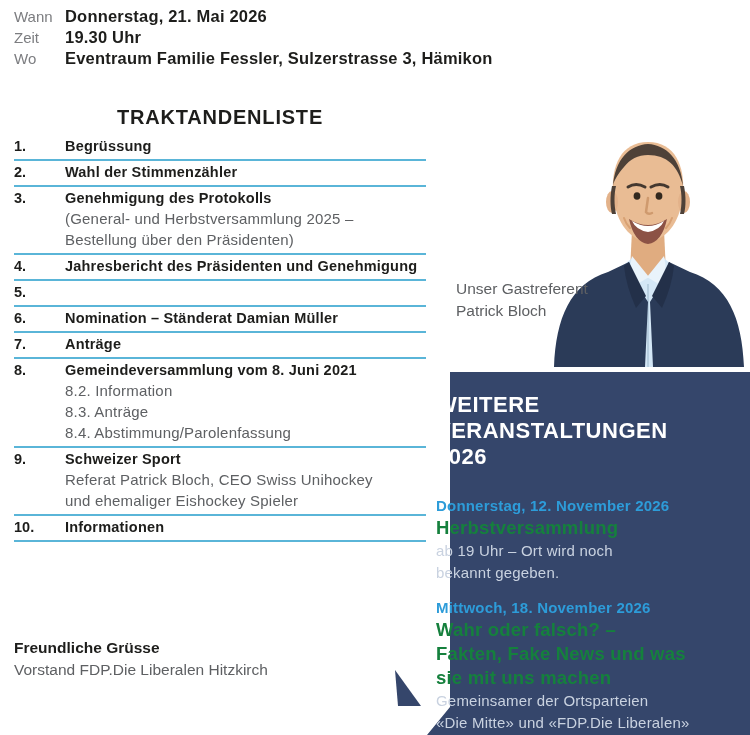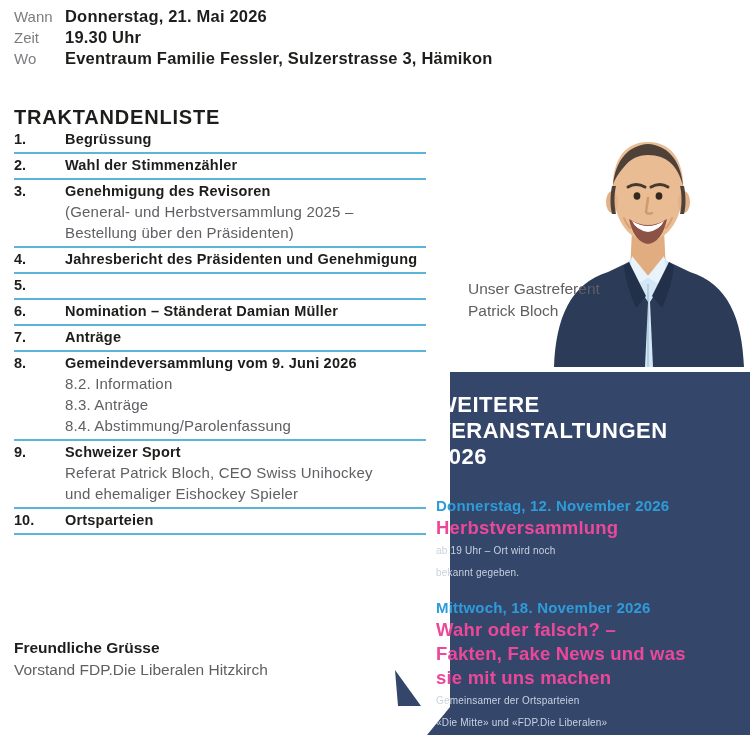--- a/index.html
+++ b/index.html
@@ -18,53 +18,53 @@
     font-family:"Liberation Sans","DejaVu Sans",sans-serif;
     color:var(--ink);
   }
   
   .meta{position:absolute;left:14px;top:6px;}
   .meta-row{display:flex;line-height:21px;}
   .meta-label{width:51px;color:var(--label);font-size:15px;}
   .meta-value{font-weight:bold;font-size:16.5px;letter-spacing:.2px;white-space:nowrap;}
   
   .agenda{position:absolute;left:14px;top:106px;width:412px;}
-  .agenda h1{font-size:20px;line-height:22px;letter-spacing:.8px;font-weight:bold;}
+  .agenda h1{font-size:20px;line-height:22px;letter-spacing:.8px;margin-bottom:7px;font-weight:bold;text-align:center;}
   .row{display:flex;padding:2px 0 3px;border-bottom:2px solid var(--divider);}
   .num{width:51px;font-weight:bold;font-size:14.5px;line-height:19px;flex:none;}
   .cell{flex:1;min-width:0;}
   .ttl{font-weight:bold;font-size:14.5px;line-height:19px;letter-spacing:.2px;white-space:nowrap;}
   .sub{color:var(--gray);font-size:15px;line-height:21px;letter-spacing:.2px;white-space:nowrap;}
   
   .closing{position:absolute;left:14px;top:638px;}
   .thanks{color:var(--gray);font-size:15.5px;line-height:20px;}
   .regards{font-weight:bold;font-size:15.5px;line-height:20px;}
   .signature{color:var(--gray);font-size:15.5px;line-height:20px;margin-top:2px;}
   
-  .caption{position:absolute;left:468px;top:278px;color:var(--gray);font-size:15.5px;line-height:22px;}
+  .caption{position:absolute;left:456px;top:278px;color:var(--gray);font-size:15.5px;line-height:22px;}
   .photo{position:absolute;left:548px;top:126px;width:202px;height:241px;}
   
   .box-wrap{position:absolute;left:393px;top:372px;width:357px;height:334px;}
   .bubble{
     position:absolute;left:34px;top:0;width:323px;height:363px;background:var(--navy);
     clip-path:polygon(23px 0, 100% 0, 100% 100%, 0 100%, 23px 335px);
   }
   .tail-sliver{
     position:absolute;left:0;bottom:0;width:30px;height:36px;background:var(--navy);
     clip-path:polygon(2px 0, 28px 100%, 5px 100%);
   }
   .bubble-content{position:absolute;left:43px;top:20px;width:262px;color:#fff;}
   .box-heading{
     font-size:22px;line-height:26px;font-weight:bold;letter-spacing:.5px;
     text-transform:uppercase;width:235px;
   }
   .event{margin-top:0;}
   .event-date{color:var(--accent);font-weight:bold;font-size:15px;line-height:20px;letter-spacing:.2px;}
-  .event-title{color:#ec4899;font-weight:bold;font-size:18.5px;line-height:24px;letter-spacing:.2px;width:250px;}
-  .event-line{color:var(--boxtext);font-size:10px;line-height:21.5px;letter-spacing:.2px;white-space:nowrap;}
+  .event-title{color:#15803d;font-weight:bold;font-size:18.5px;line-height:24px;letter-spacing:.2px;width:250px;}
+  .event-line{color:var(--boxtext);font-size:15px;line-height:21.5px;letter-spacing:.2px;white-space:nowrap;}
   .gap-lg{height:26px;}
   .gap-md{height:15px;}
 </style>
 </head>
 <body>
 
 <div class="meta">
   <div class="meta-row">
     <div class="meta-label">Wann</div>
     <div class="meta-value">Donnerstag, 21. Mai 2026</div>
@@ -92,21 +92,21 @@
   <div class="row">
     <div class="num">2.</div>
     <div class="cell">
         <div class="ttl">Wahl der Stimmenzähler</div>
       </div>
   </div>
 
   <div class="row">
     <div class="num">3.</div>
     <div class="cell">
-      <div class="ttl">Genehmigung des Revisoren</div>
+      <div class="ttl">Genehmigung des Protokolls</div>
       <div class="sub">(General- und Herbstversammlung 2025 –</div>
       <div class="sub">Bestellung über den Präsidenten)</div>
     </div>
   </div>
 
   <div class="row">
     <div class="num">4.</div>
     <div class="cell">
         <div class="ttl">Jahresbericht des Präsidenten und Genehmigung</div>
       </div>
@@ -126,40 +126,40 @@
   <div class="row">
     <div class="num">7.</div>
     <div class="cell">
         <div class="ttl">Anträge</div>
       </div>
   </div>
 
   <div class="row">
     <div class="num">8.</div>
     <div class="cell">
-      <div class="ttl">Gemeindeversammlung vom 9. Juni 2026</div>
+      <div class="ttl">Gemeindeversammlung vom 8. Juni 2021</div>
       <div class="sub">8.2. Information</div>
       <div class="sub">8.3. Anträge</div>
       <div class="sub">8.4. Abstimmung/Parolenfassung</div>
     </div>
   </div>
 
   <div class="row">
     <div class="num">9.</div>
     <div class="cell">
       <div class="ttl">Schweizer Sport</div>
       <div class="sub">Referat Patrick Bloch, CEO Swiss Unihockey</div>
       <div class="sub">und ehemaliger Eishockey Spieler</div>
     </div>
   </div>
 
   <div class="row">
     <div class="num">10.</div>
     <div class="cell">
-        <div class="ttl">Ortsparteien</div>
+        <div class="ttl">Informationen</div>
       </div>
   </div>
 </div>
 
 <div class="closing">
   <div class="regards">Freundliche Grüsse</div>
   <div class="signature">Vorstand FDP.Die Liberalen Hitzkirch</div>
 </div>
 
 <div class="photo">

